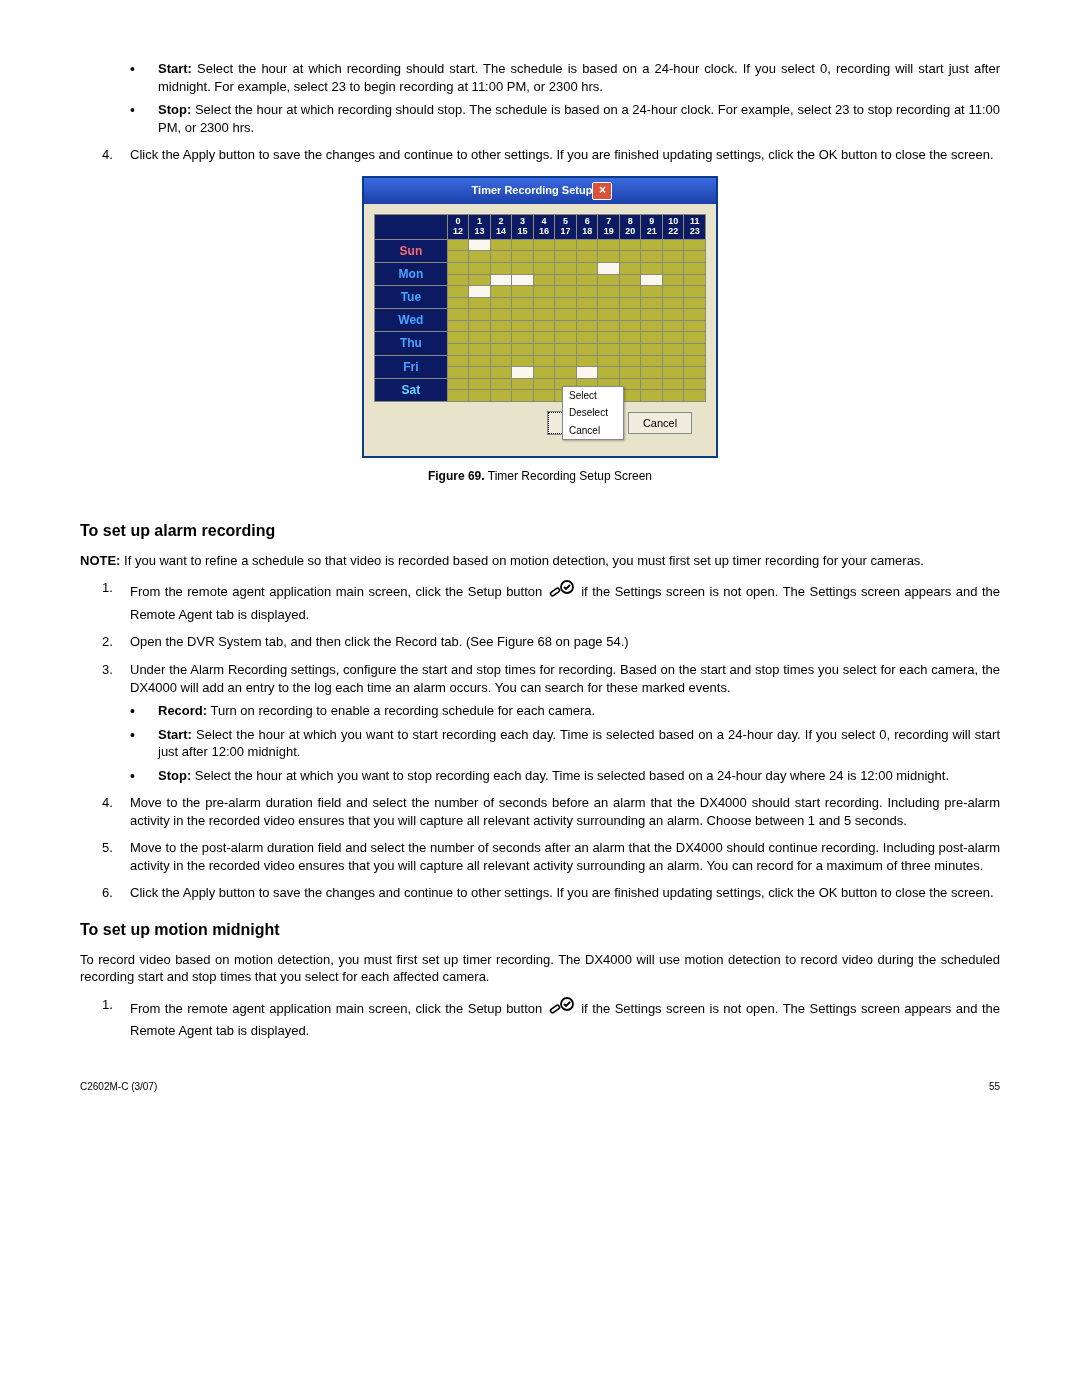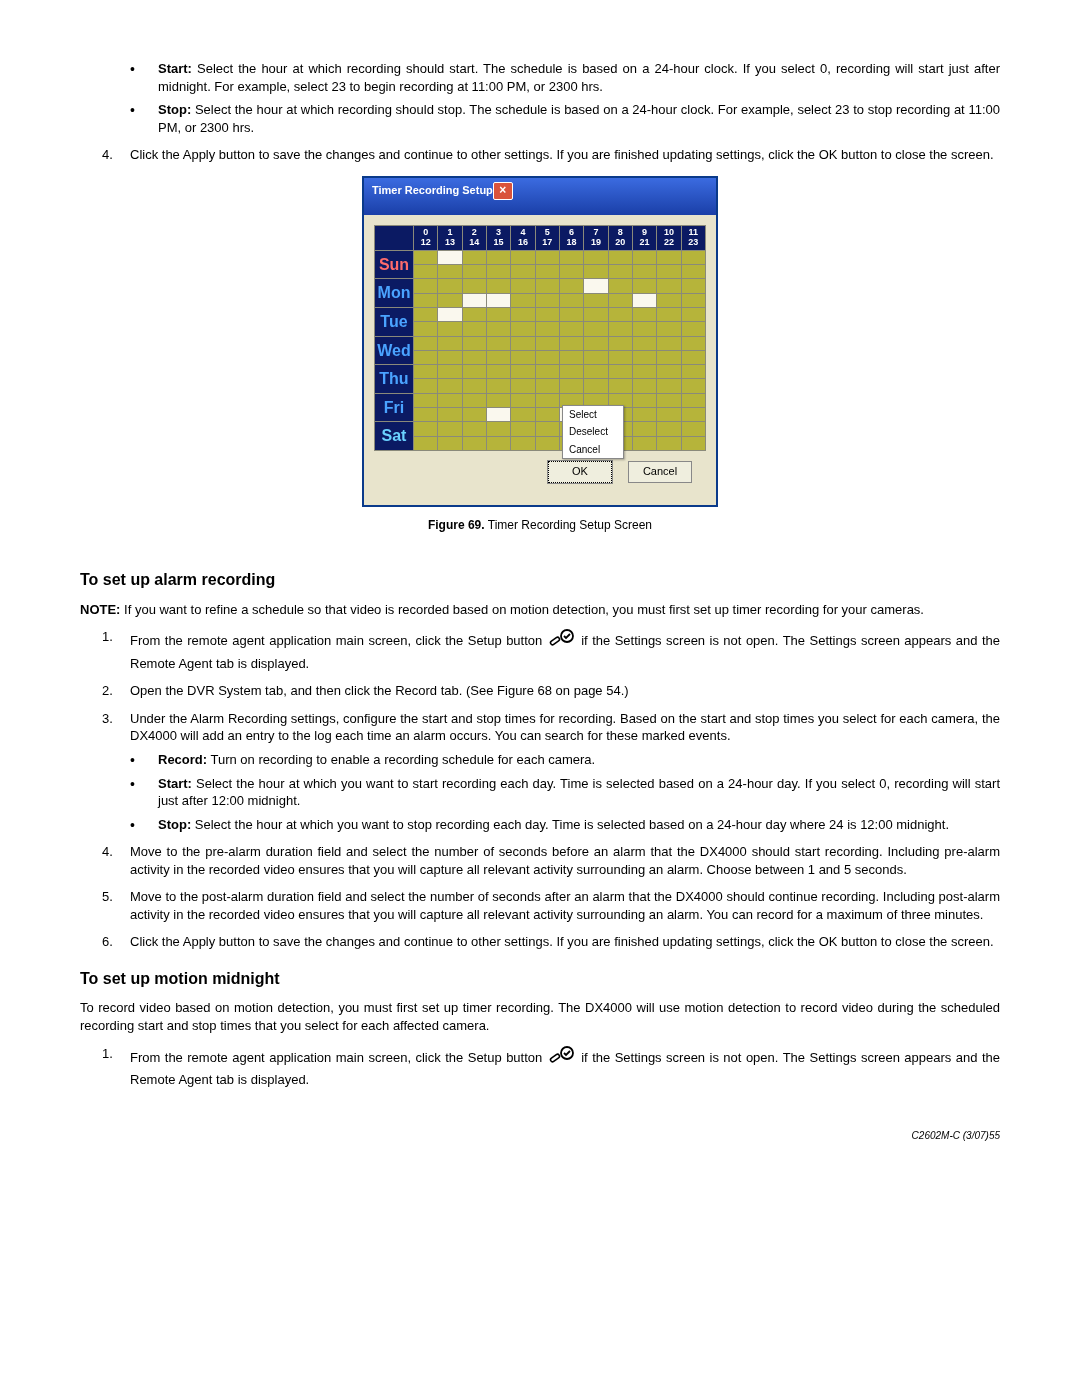--- a/index.html
+++ b/index.html
@@ -32,23 +32,23 @@
     border: 2px solid #0a3a8a;
     border-top: none;
     background: #e8e4cc;
     font-size: 10px;
   }
   .titlebar {
     background: linear-gradient(#3b6be0, #1a3fa8);
     color: #fff;
     font-weight: bold;
     font-size: 11px;
-    padding: 4px 4px 15px 8px;
+    padding: 4px 4px 4px 8px;
     display: flex;
-    justify-content: flex-start;
+    justify-content: center;
     align-items: center;
     border: 2px solid #0a3a8a;
     border-bottom: none;
     margin: -2px -2px 0 -2px;
   }
   .titlebar .title-left {
     position: relative;
   }
   .close-btn {
     width: 18px; height: 16px;
@@ -78,43 +78,43 @@
     width: 24px;
     font-size: 9px;
     line-height: 1.05;
     padding: 1px 0;
   }
   .grid .row-head {
     background: #0b1a63;
     color: #4aa3ff;
     font-weight: bold;
     width: 34px;
-    font-size: 16px;
-    padding: 3px 2px;
+    font-size: 12px;
+    padding: 3px 20px;
   }
   .grid .row-head.sun { color: #ff6b6b; }
   .grid .row-head.sat { color: #6bd2ff; }
   .grid .cell {
     width: 24px; height: 10px;
     background: #b6b43a;
   }
   .grid .cell.off {
     background: #faf8ee;
   }
   .grid .corner {
     background: #0b1a63;
     width: 34px;
   }
   .grid tr.top-row th { height: 22px; }
   .grid tbody td { height: 10px; }
 
   .context-menu {
     position: absolute;
     left: 198px;
-    top: 190px;
+    top: 182px;
     background: #fff;
     border: 1px solid #888;
     font-size: 10px;
     width: 60px;
     box-shadow: 1px 1px 2px rgba(0,0,0,0.3);
   }
   .context-menu div { padding: 2px 6px; }
   .dlg-buttons {
     display: flex;
     justify-content: flex-end;
@@ -133,24 +133,23 @@
   }
   .dlg-btn.ok { border: 1px dotted #000; outline: 1px solid #888; }
 
   .setup-icon {
     display: inline-block;
     vertical-align: middle;
     margin: 0 2px;
   }
   .footer {
     display: flex;
-    justify-content: flex-end;
+    justify-content: space-between;
     font-size: 10px;
     margin-top: 40px;
-    font-style: italic;
   }
   .bold { font-weight: bold; }
 </style>
 </head>
 <body>
 
 <ul class="bullet-list" id="top-bullets">
     <li><span class="bold">Start:</span><span> Select the hour at which recording should start. The schedule is based on a 24-hour clock. If you select 0, recording will start just after midnight. For example, select 23 to begin recording at 11:00 PM, or 2300 hrs.</span></li>
     <li><span class="bold">Stop:</span><span> Select the hour at which recording should stop. The schedule is based on a 24-hour clock. For example, select 23 to stop recording at 11:00 PM, or 2300 hrs.</span></li>
   </ul>

